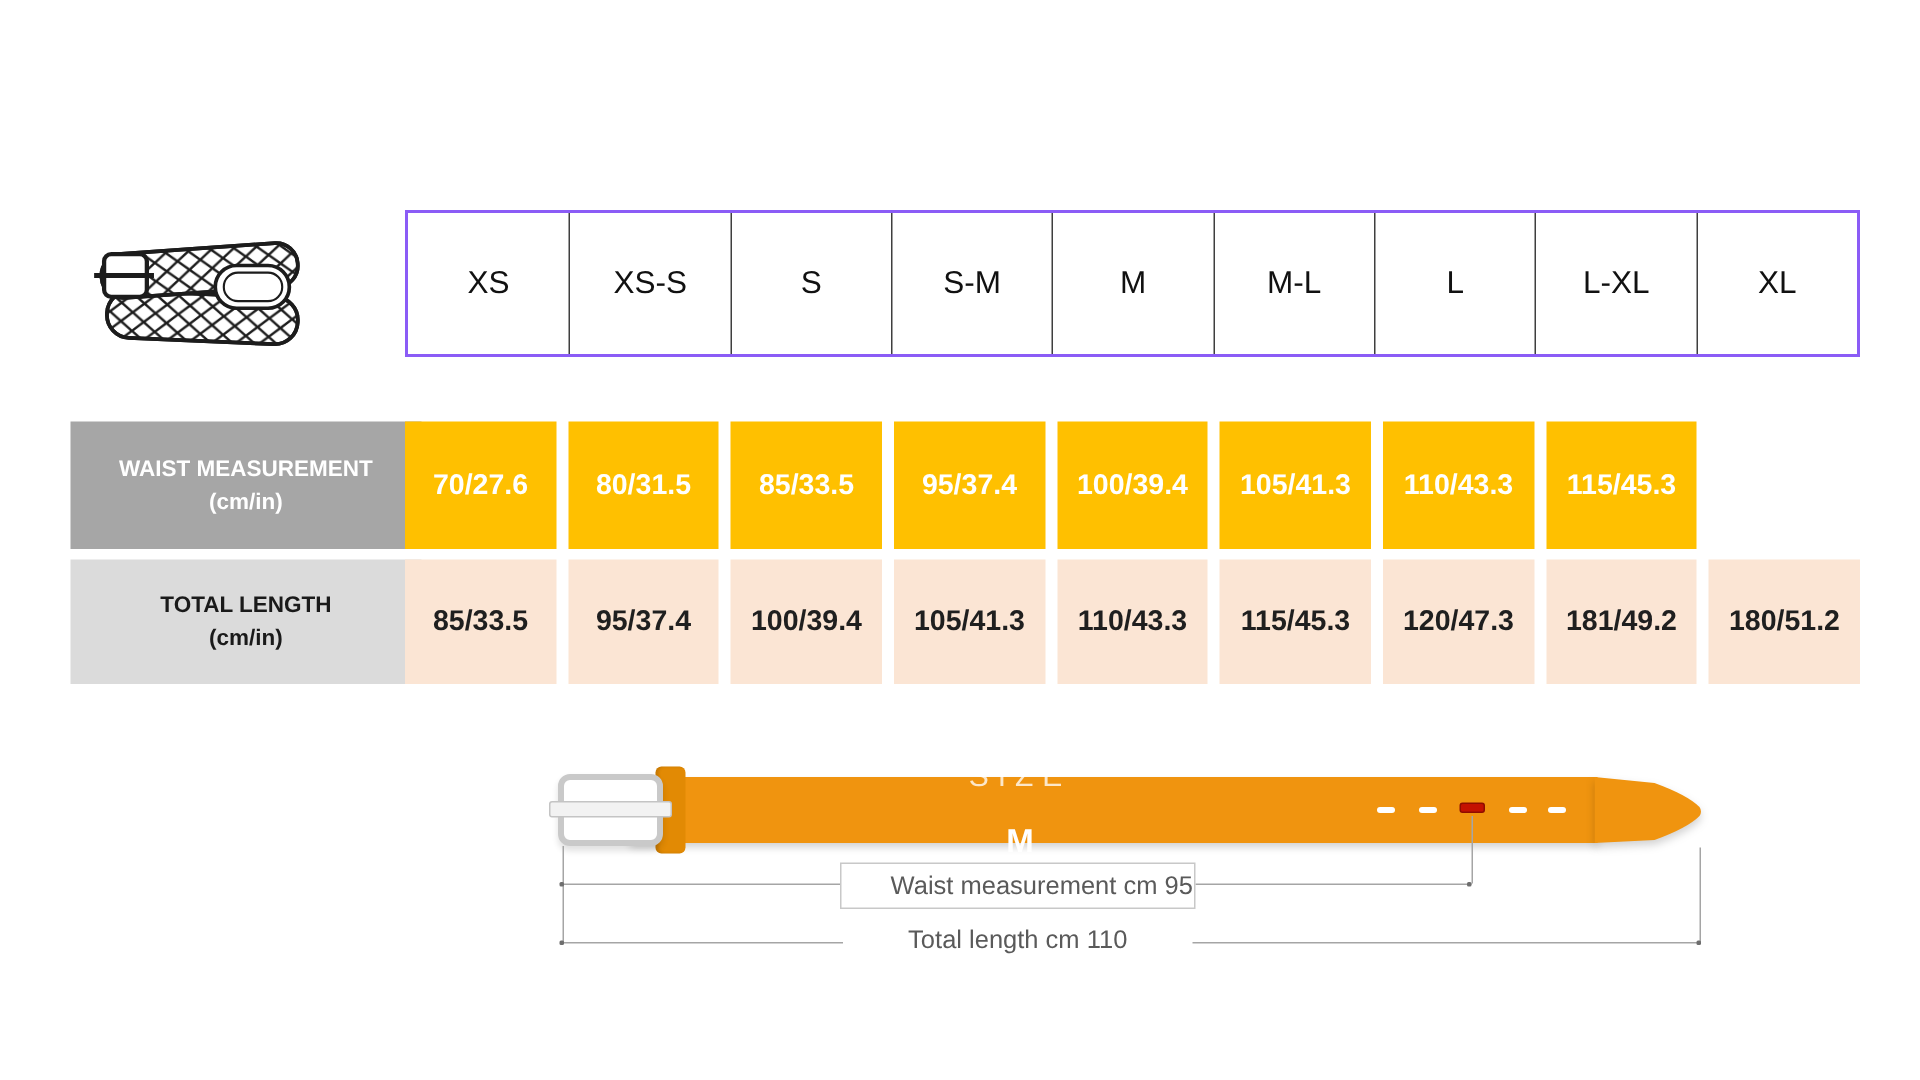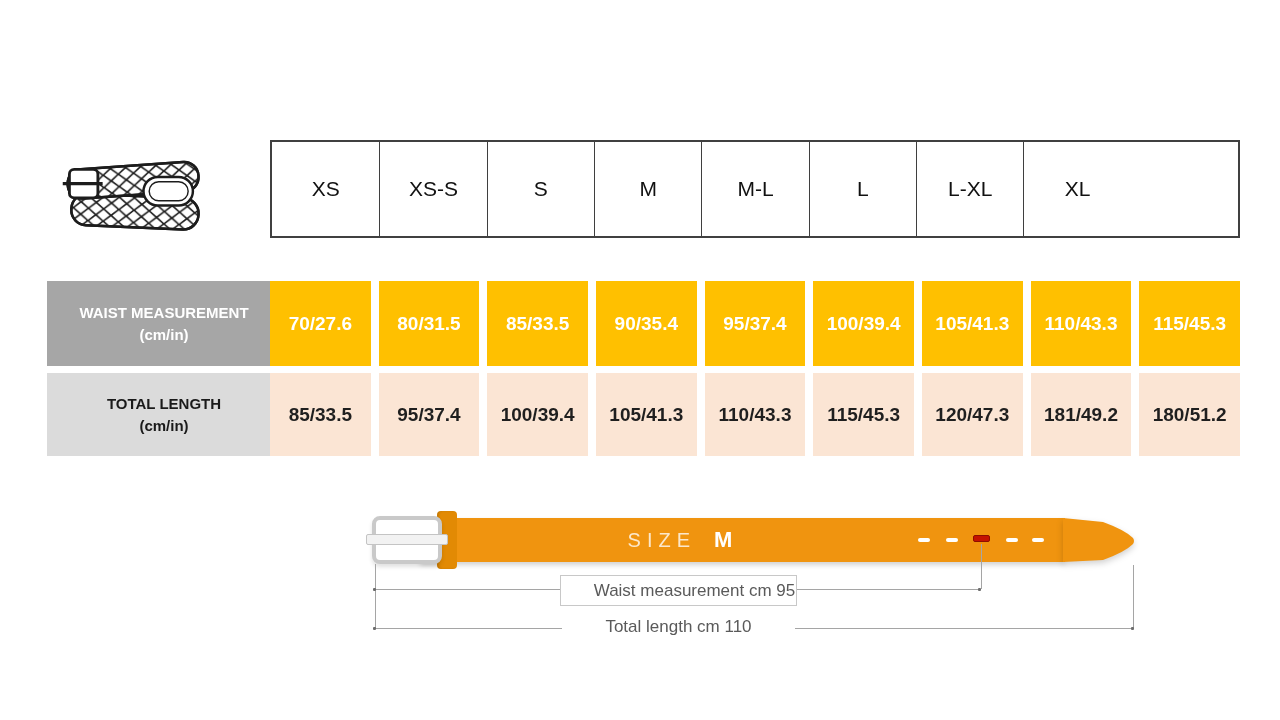--- a/index.html
+++ b/index.html
@@ -6,21 +6,21 @@
   html,body { width:1280px; height:720px; background:#ffffff; overflow:hidden;
               font-family:"Liberation Sans", sans-serif; }
   .abs { position:absolute; }
 
   
   #belt-icon { left:58px; top:148px; width:152px; height:96px; }
 
   
   #size-header { left:270px; top:140px; width:970px; height:98px;
     display:grid; grid-template-columns:repeat(9,1fr);
-    border:2px solid #404040; background:#fff; }
+    border:2px solid #8b5cf6; background:#fff; }
   #size-header .hcell { display:flex; align-items:center; justify-content:center;
     font-size:21px; color:#111; border-left:1px solid #3f3f3f; }
   #size-header .hcell:first-child { border-left:none; }
 
   
   .rowlabel { left:16px; width:234px; display:flex; flex-direction:column;
     align-items:center; justify-content:center; font-weight:bold; font-size:15px;
     text-align:center; line-height:1.45;margin-left:31px; }
   #label-waist { top:281px; height:85px; background:#a6a6a6; color:#ffffff; }
   #label-total { top:373px; height:83px; background:#dbdbdb; color:#1a1a1a; }
@@ -41,21 +41,21 @@
   #strap-tip { left:1063px; top:518px; width:74px; height:46px;
     filter:drop-shadow(0 3px 3px rgba(0,0,0,.18)); }
   #keeper { left:437px; top:511px; width:20px; height:58px; background:#e28a04;
     border-radius:4px; box-shadow:inset 2px 0 2px rgba(0,0,0,.12); }
   #buckle { left:372px; top:516px; width:70px; height:48px; background:#ffffff;
     border:4px solid #c9c9c9; border-radius:8px;
     box-shadow:0 3px 4px rgba(0,0,0,.12); }
   #prong { left:366px; top:534px; width:82px; height:11px; background:#f2f2f2;
     border:1.5px solid #c4c4c4; border-radius:2px; }
   #size-text { left:592px; top:518px; width:176px; height:44px; display:flex;
-    align-items:center; justify-content:center; gap:18px; }
+    align-items:center; justify-content:center; gap:18px;flex-direction:column; }
   #size-text .size-word { color:rgba(255,255,255,.78); font-size:20px;
     letter-spacing:6px; }
   #size-text .size-val { color:#ffffff; font-size:22px; font-weight:bold; }
   .hole { top:538px; width:12px; height:4px; border-radius:2px; background:#ffffff; }
   #hole-mid { left:973px; top:535px; width:17px; height:7px; border-radius:2px;
     background:#c41200; border:1px solid #8f0d00; }
 
   
   .mline { background:#a5a5a5; }
   .vline { width:1px; }
@@ -86,41 +86,41 @@
     <line x1="5" y1="37" x2="47" y2="37" stroke-width="3.4"></line>
     <rect x="90" y="30" width="52" height="30" rx="15" fill="#ffffff" stroke-width="2.6"></rect>
     <rect x="96" y="35" width="41" height="20" rx="10" fill="none" stroke-width="1.5"></rect>
   </g>
 </svg>
 
 <div id="size-header" class="abs">
   <div class="hcell">XS</div>
   <div class="hcell">XS-S</div>
   <div class="hcell">S</div>
+  <div class="hcell">S-M</div>
   <div class="hcell">M</div>
   <div class="hcell">M-L</div>
   <div class="hcell">L</div>
   <div class="hcell">L-XL</div>
   <div class="hcell">XL</div>
 </div>
 
 <div id="label-waist" class="abs rowlabel">
   <span>WAIST MEASUREMENT</span>
   <span>(cm/in)</span>
 </div>
 <div id="label-total" class="abs rowlabel">
   <span>TOTAL LENGTH</span>
   <span>(cm/in)</span>
 </div>
 
 <div id="row-waist" class="abs valrow">
   <div class="vcell">70/27.6</div>
   <div class="vcell">80/31.5</div>
   <div class="vcell">85/33.5</div>
-  <div class="vcell">90/35.4</div>
   <div class="vcell">95/37.4</div>
   <div class="vcell">100/39.4</div>
   <div class="vcell">105/41.3</div>
   <div class="vcell">110/43.3</div>
   <div class="vcell">115/45.3</div>
 </div>
 
 <div id="row-total" class="abs valrow">
   <div class="vcell">85/33.5</div>
   <div class="vcell">95/37.4</div>

